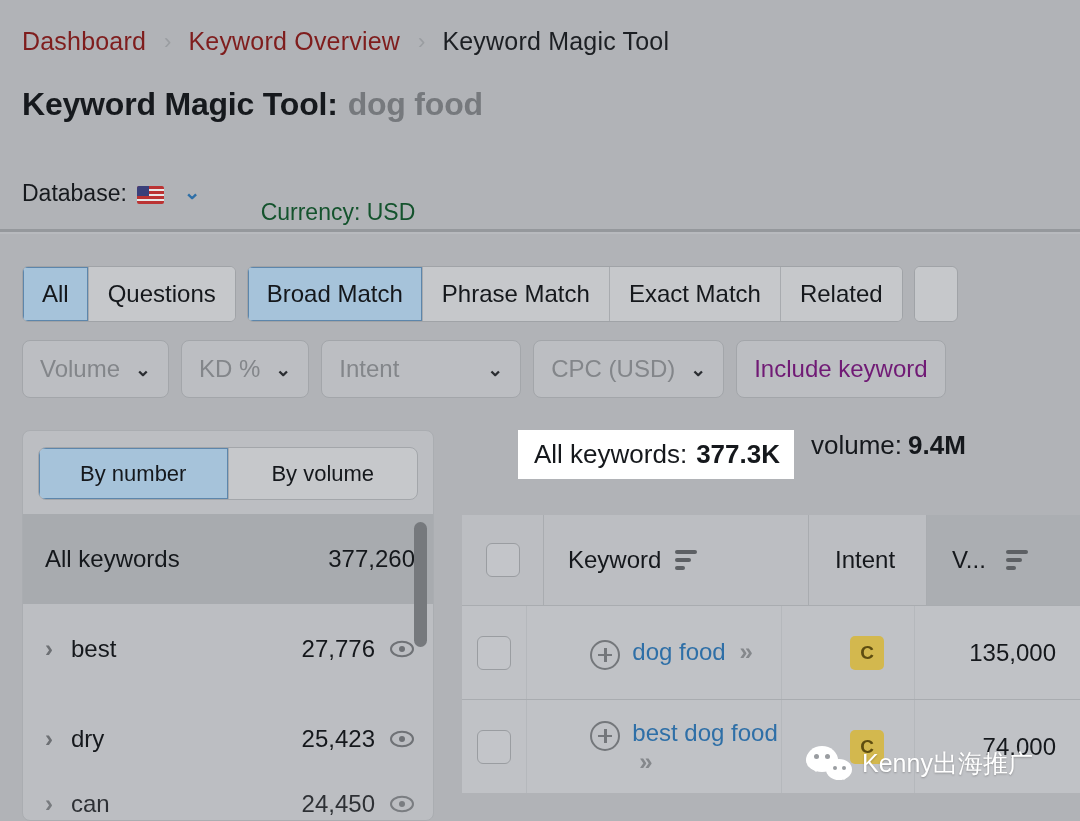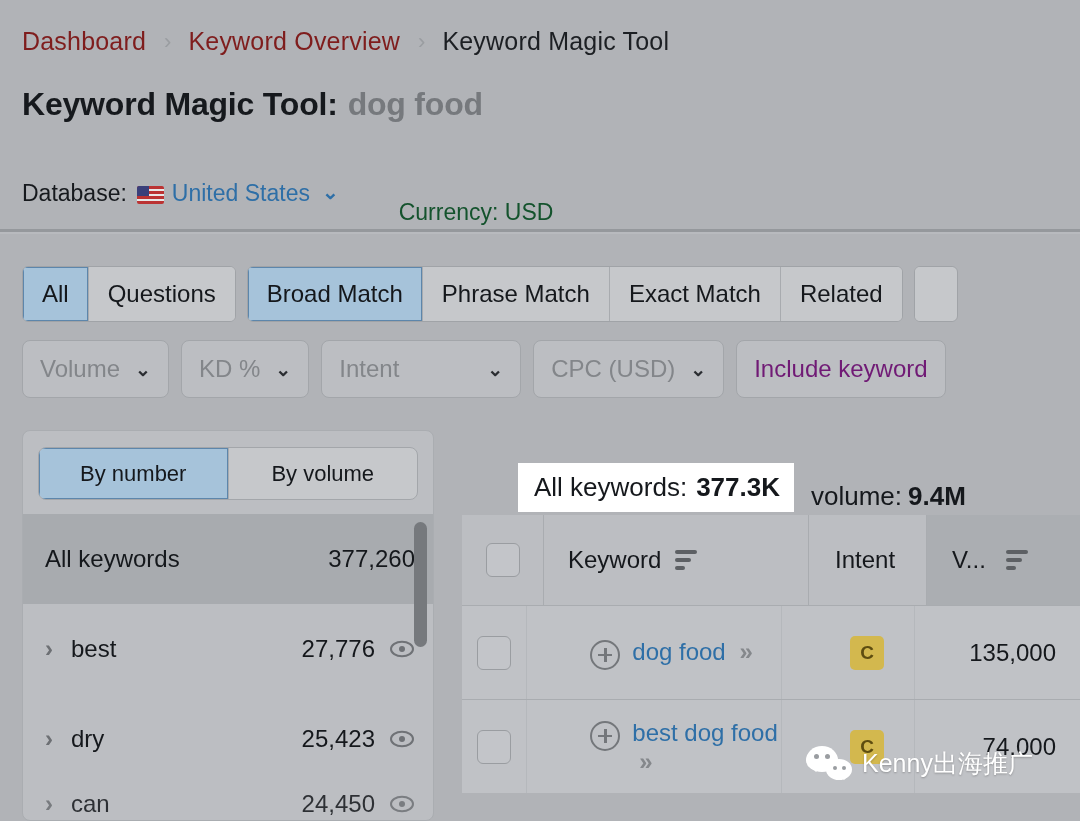--- a/index.html
+++ b/index.html
@@ -163,21 +163,21 @@
   }
 
   
   .rightpanel {
     position: absolute; left: 462px; top: 430px;
     width: 618px; height: 391px;
     overflow: hidden;
   }
   .summary {
     position: absolute; left: 8px; top: 0px;
-    display: flex; align-items: flex-end; height: 82px;
+    display: flex; align-items: flex-start; height: 82px;
     font-size: 26px; color: #15181c; white-space: nowrap; padding-left: 48px;
   }
   .hl-box {
     background: #ffffff; padding: 9px 14px 9px 16px;
     display: flex; align-items: center; gap: 0;
   }
   .hl-box .bold { font-weight: bold; margin-left: 9px; }
   .vol-text { margin-left: 17px; }
   .vol-text .bold { font-weight: bold; margin-left: 6px; }
 
@@ -292,21 +292,20 @@
       <span class="crumb current">Keyword Magic Tool</span>
     </div>
 
     <div class="page-title">
       <span>Keyword Magic Tool:</span><span class="term">dog food</span>
     </div>
 
     <div class="meta-row">
       <span class="meta-label">Database:</span>
       <span class="flag"></span>
-      <span class="db-link">United States</span>
       <span class="chev">⌄</span>
       <span class="currency">Currency: USD</span>
     </div>
   </div>
   <div class="hr"></div>
   <div class="hr2"></div>
 
   <div class="tabs">
     <div class="tabgroup">
       <div class="tab active">All</div>

